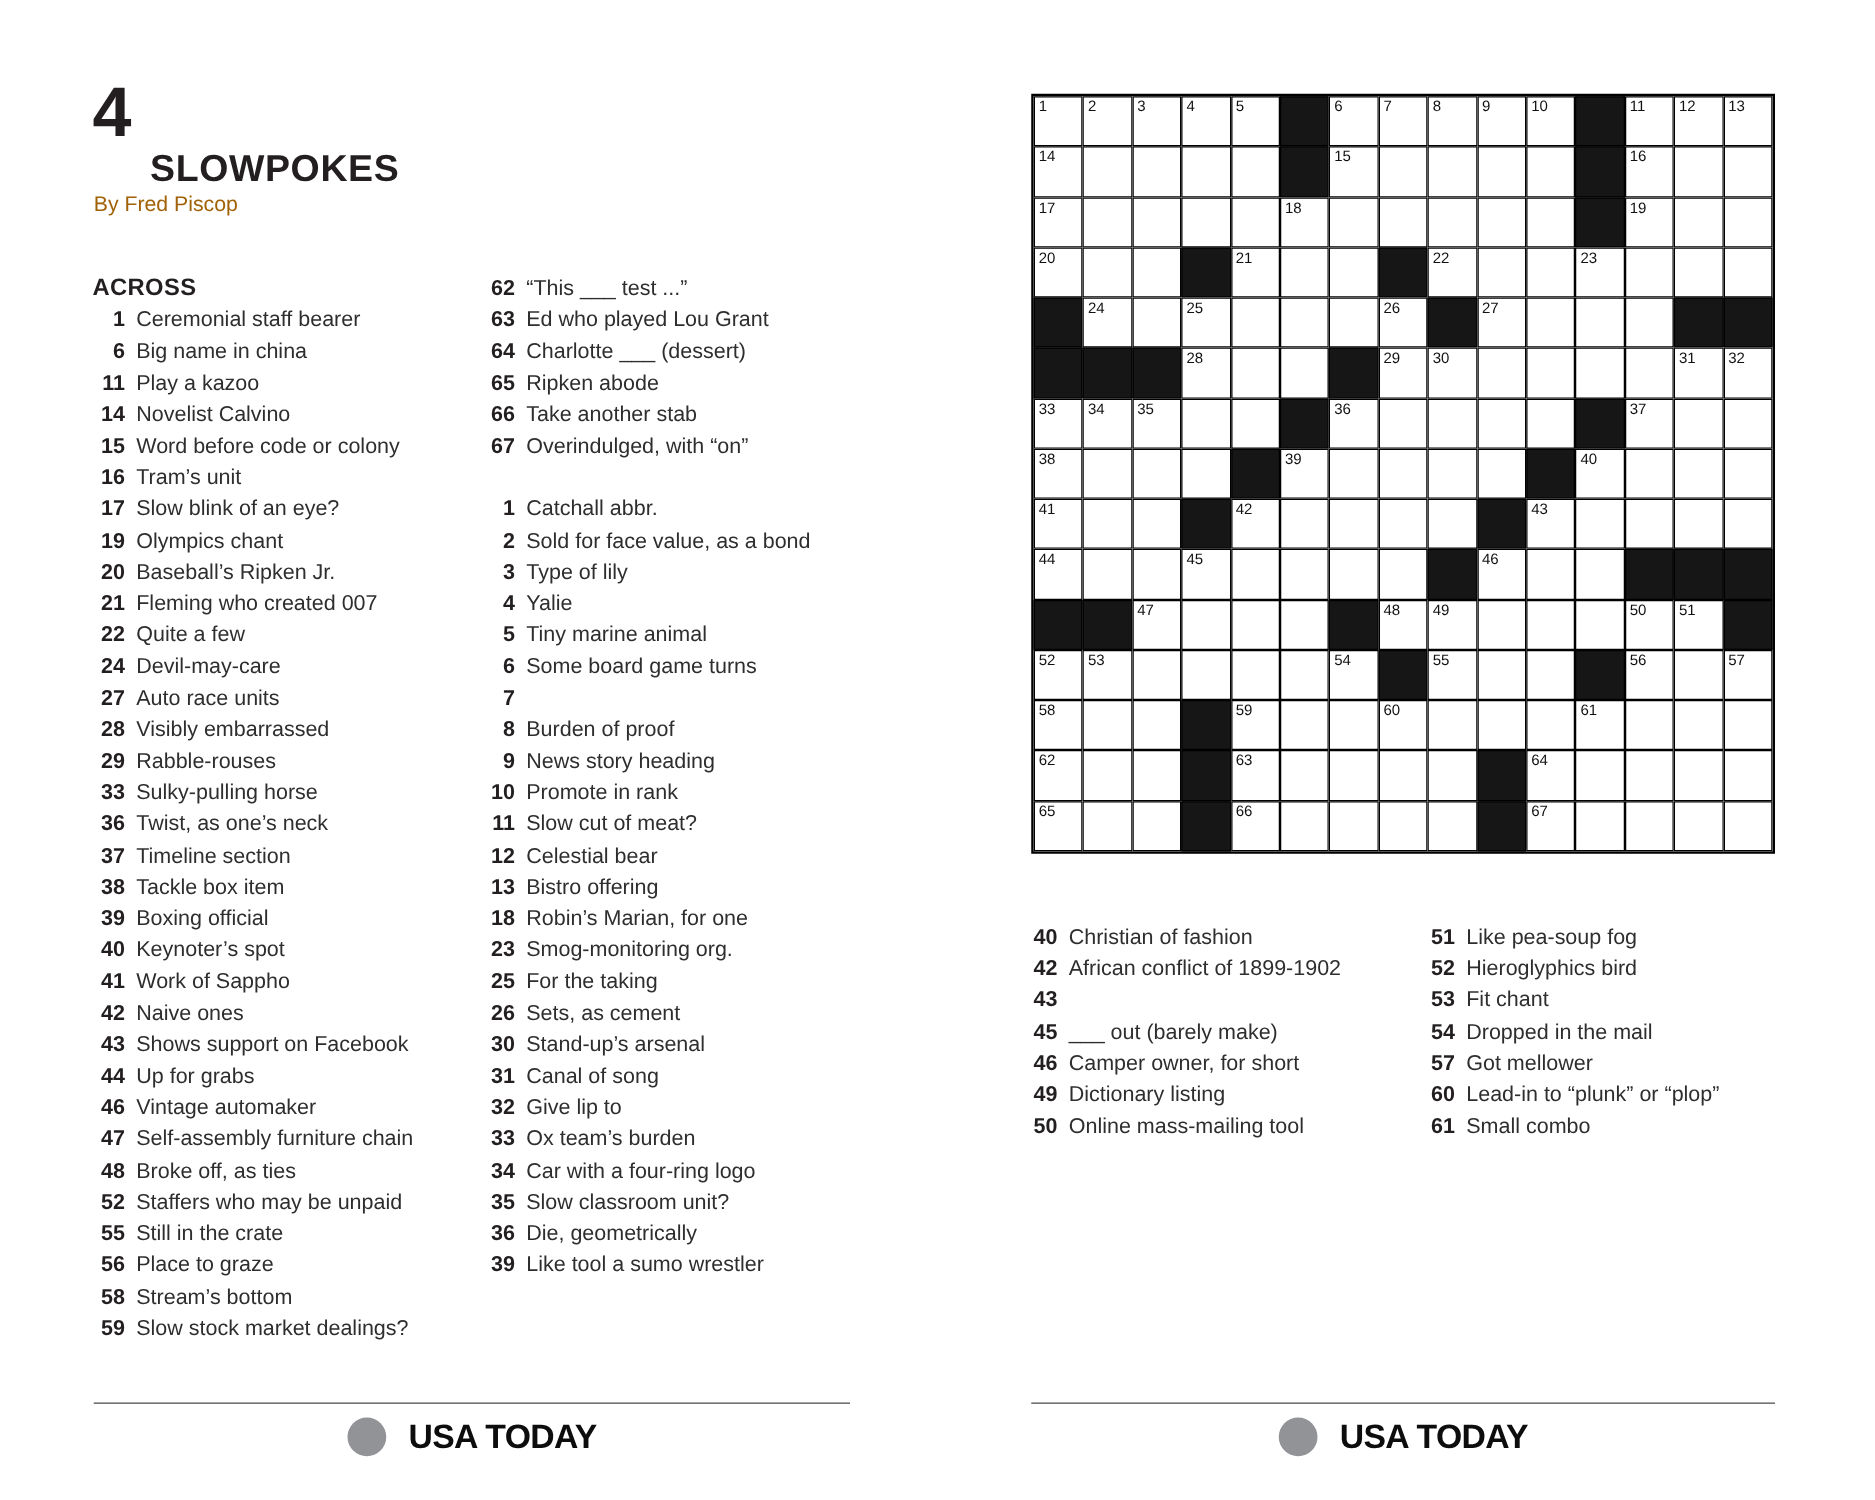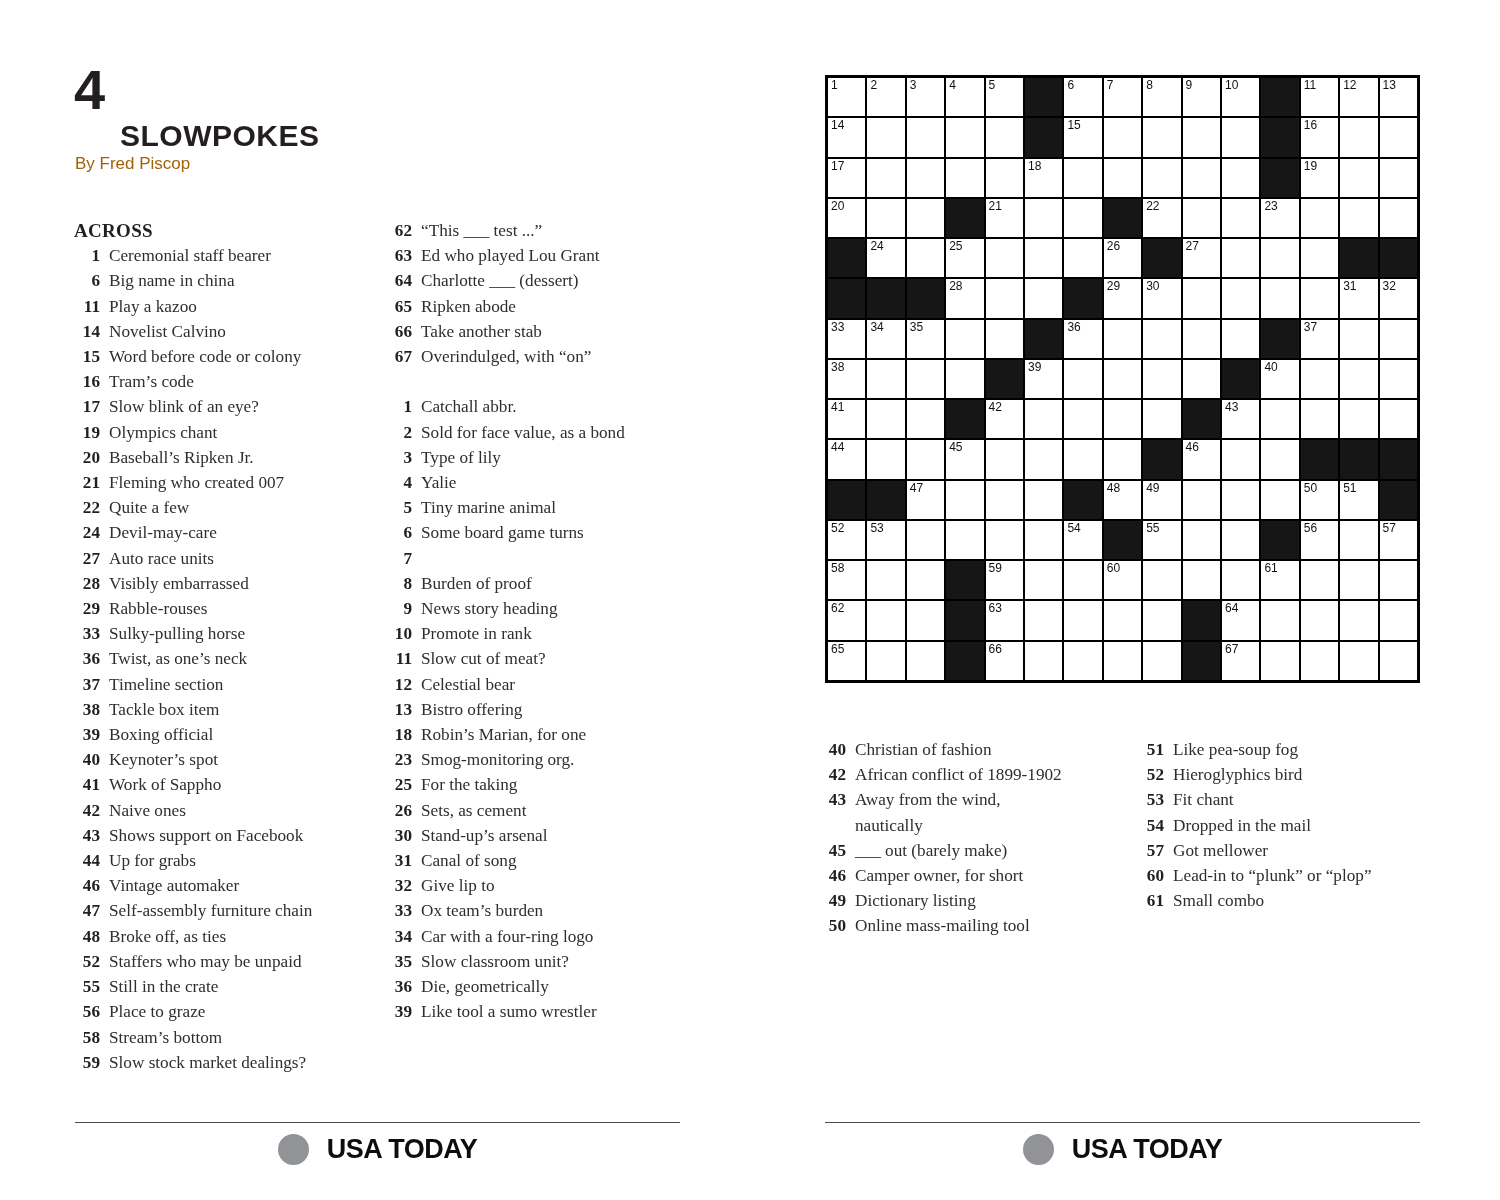--- a/index.html
+++ b/index.html
@@ -6,21 +6,21 @@
   body{
     width:1500px;height:1200px;position:relative;background:#ffffff;
     font-family:"Liberation Sans", sans-serif;color:#232323;overflow:hidden;
   }
   
   .page-num{position:absolute;left:74px;top:62px;font-size:56px;font-weight:900;color:#231f20;line-height:1;}
   .title{position:absolute;left:74px;top:121px;font-size:30px;font-weight:700;color:#231f20;letter-spacing:.5px;line-height:1;margin-left:46px;}
   .byline{position:absolute;left:75px;top:154px;font-size:17px;color:#a16207;line-height:1.2;}
 
   
-  .clue-col{position:absolute;font-family:Liberation Serif, serif;}
+  .clue-col{position:absolute;}
   #col-across-1{left:74px;top:218px;width:312px;}
   #col-2{left:386px;top:218px;width:302px;}
   #col-grid-a{left:820px;top:737px;width:300px;}
   #col-grid-b{left:1138px;top:737px;width:292px;}
   .clue-header{font-size:19px;font-weight:700;color:#231f20;line-height:25.2px;letter-spacing:.3px;}
   .clue{display:flex;line-height:25.2px;font-size:17.2px;}
   .cnum{width:26px;text-align:right;font-weight:700;color:#231f20;flex-shrink:0;}
   .ctext{margin-left:9px;color:#2e2e2e;white-space:pre-line;}
   .spacer-line{height:25.2px;}
 
@@ -71,21 +71,21 @@
       <div class="clue">
         <span class="cnum">14</span>
         <span class="ctext">Novelist Calvino</span>
       </div>
       <div class="clue">
         <span class="cnum">15</span>
         <span class="ctext">Word before code or colony</span>
       </div>
       <div class="clue">
         <span class="cnum">16</span>
-        <span class="ctext">Tram’s code</span>
+        <span class="ctext">Tram’s unit</span>
       </div>
       <div class="clue">
         <span class="cnum">17</span>
         <span class="ctext">Slow blink of an eye?</span>
       </div>
       <div class="clue">
         <span class="cnum">19</span>
         <span class="ctext">Olympics chant</span>
       </div>
       <div class="clue">
@@ -689,22 +689,20 @@
       <div class="clue">
         <span class="cnum">40</span>
         <span class="ctext">Christian of fashion</span>
       </div>
       <div class="clue">
         <span class="cnum">42</span>
         <span class="ctext">African conflict of 1899-1902</span>
       </div>
       <div class="clue">
         <span class="cnum">43</span>
-        <span class="ctext">Away from the wind,
-nautically</span>
       </div>
       <div class="clue">
         <span class="cnum">45</span>
         <span class="ctext">___ out (barely make)</span>
       </div>
       <div class="clue">
         <span class="cnum">46</span>
         <span class="ctext">Camper owner, for short</span>
       </div>
       <div class="clue">

